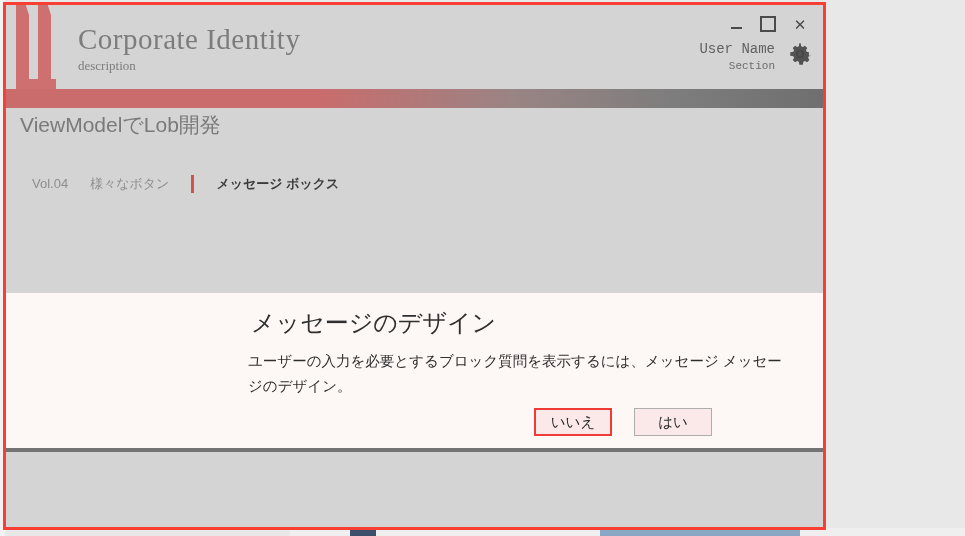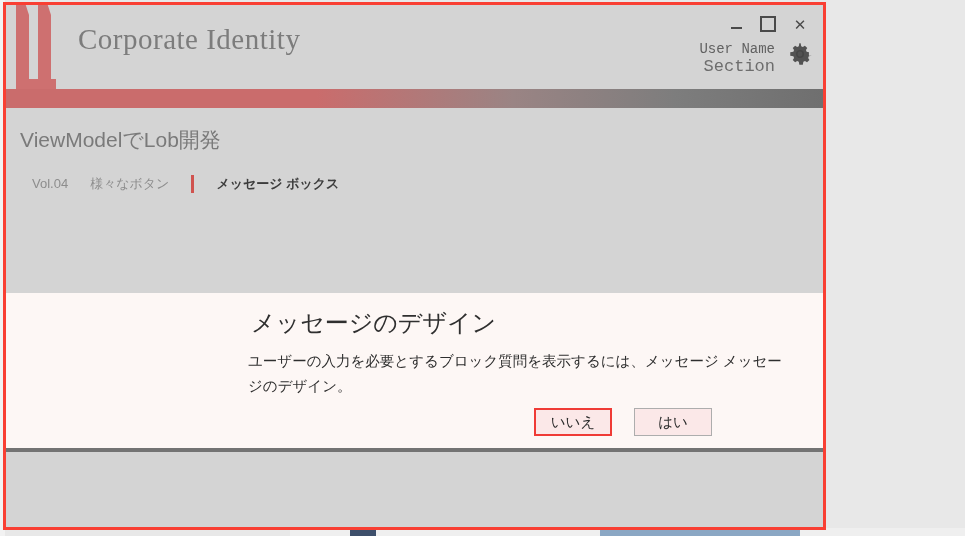--- a/index.html
+++ b/index.html
@@ -92,42 +92,42 @@
   #wc-max::after { content:""; display:block; width:12px; height:12px; border:2px solid #4a4a4a; }
   #wc-close { font-size:18px; font-weight:300; }
 
   #user-block {
     position:absolute; right:48px; top:36px;
     text-align:right;
     line-height:17px;
     font-family:Liberation Mono, monospace;
   }
   #user-name { font-size:14px; color:#616161; }
-  #user-section { font-size:17px; color:#6d6d6d; }
+  #user-section { font-size:11px; color:#6d6d6d; }
 
   #gear-icon {
     position:absolute; right:10px; top:36px;
     width:26px; height:26px;
     cursor:pointer;
   }
 
   
   #accent-strip {
     height:19px;
     background:linear-gradient(to right,#ca6c6c 0%,#ca6c6c 38%,#9a8484 62%,#7d7d7d 82%,#6f6f6f 100%);
   }
 
   
   #page {
     position:relative;
     height:100%;
     background:#d4d4d4;
   }
   #page-title {
-    position:absolute; left:14px; top:18px;
+    position:absolute; left:14px; top:3px;
     font-size:21px;
     color:#7a7a7a;
   }
   #tabs {
     position:absolute; left:26px; top:67px;
     display:flex; align-items:baseline; gap:0px;
   }
   #tabs .tab {
     font-size:13px;
     color:#8d8d8d;
@@ -194,20 +194,21 @@
   <div id="header">
 
     <div id="logo">
       <div class="bar b1"></div>
       <div class="bar b2"></div>
       <div class="foot"></div>
     </div>
 
     <div id="brand">
       <div id="brand-title">Corporate Identity</div>
+      <div id="brand-sub">description</div>
     </div>
 
     <div id="win-controls">
       <div class="wc" id="wc-min"></div>
       <div class="wc" id="wc-max"></div>
       <div class="wc" id="wc-close">✕</div>
     </div>
 
     <div id="user-block">
       <div id="user-name">User Name</div>

